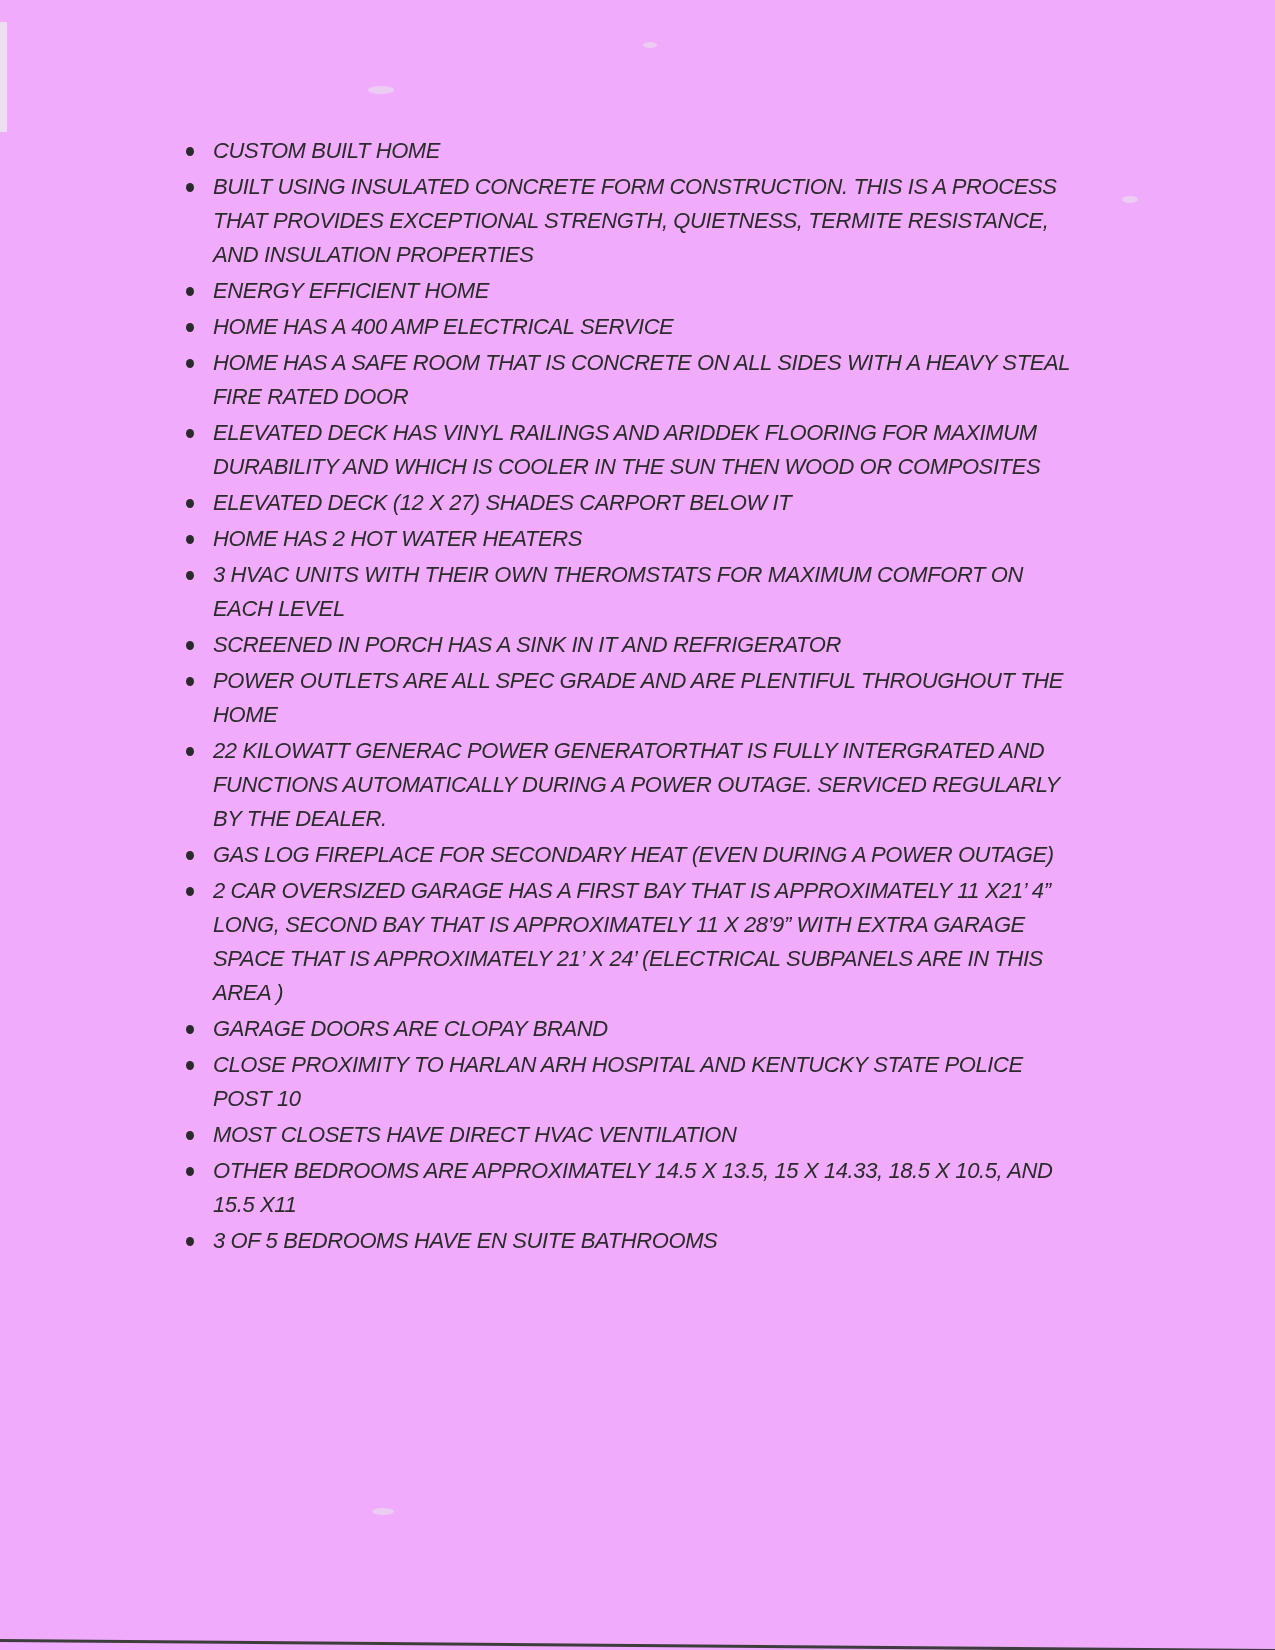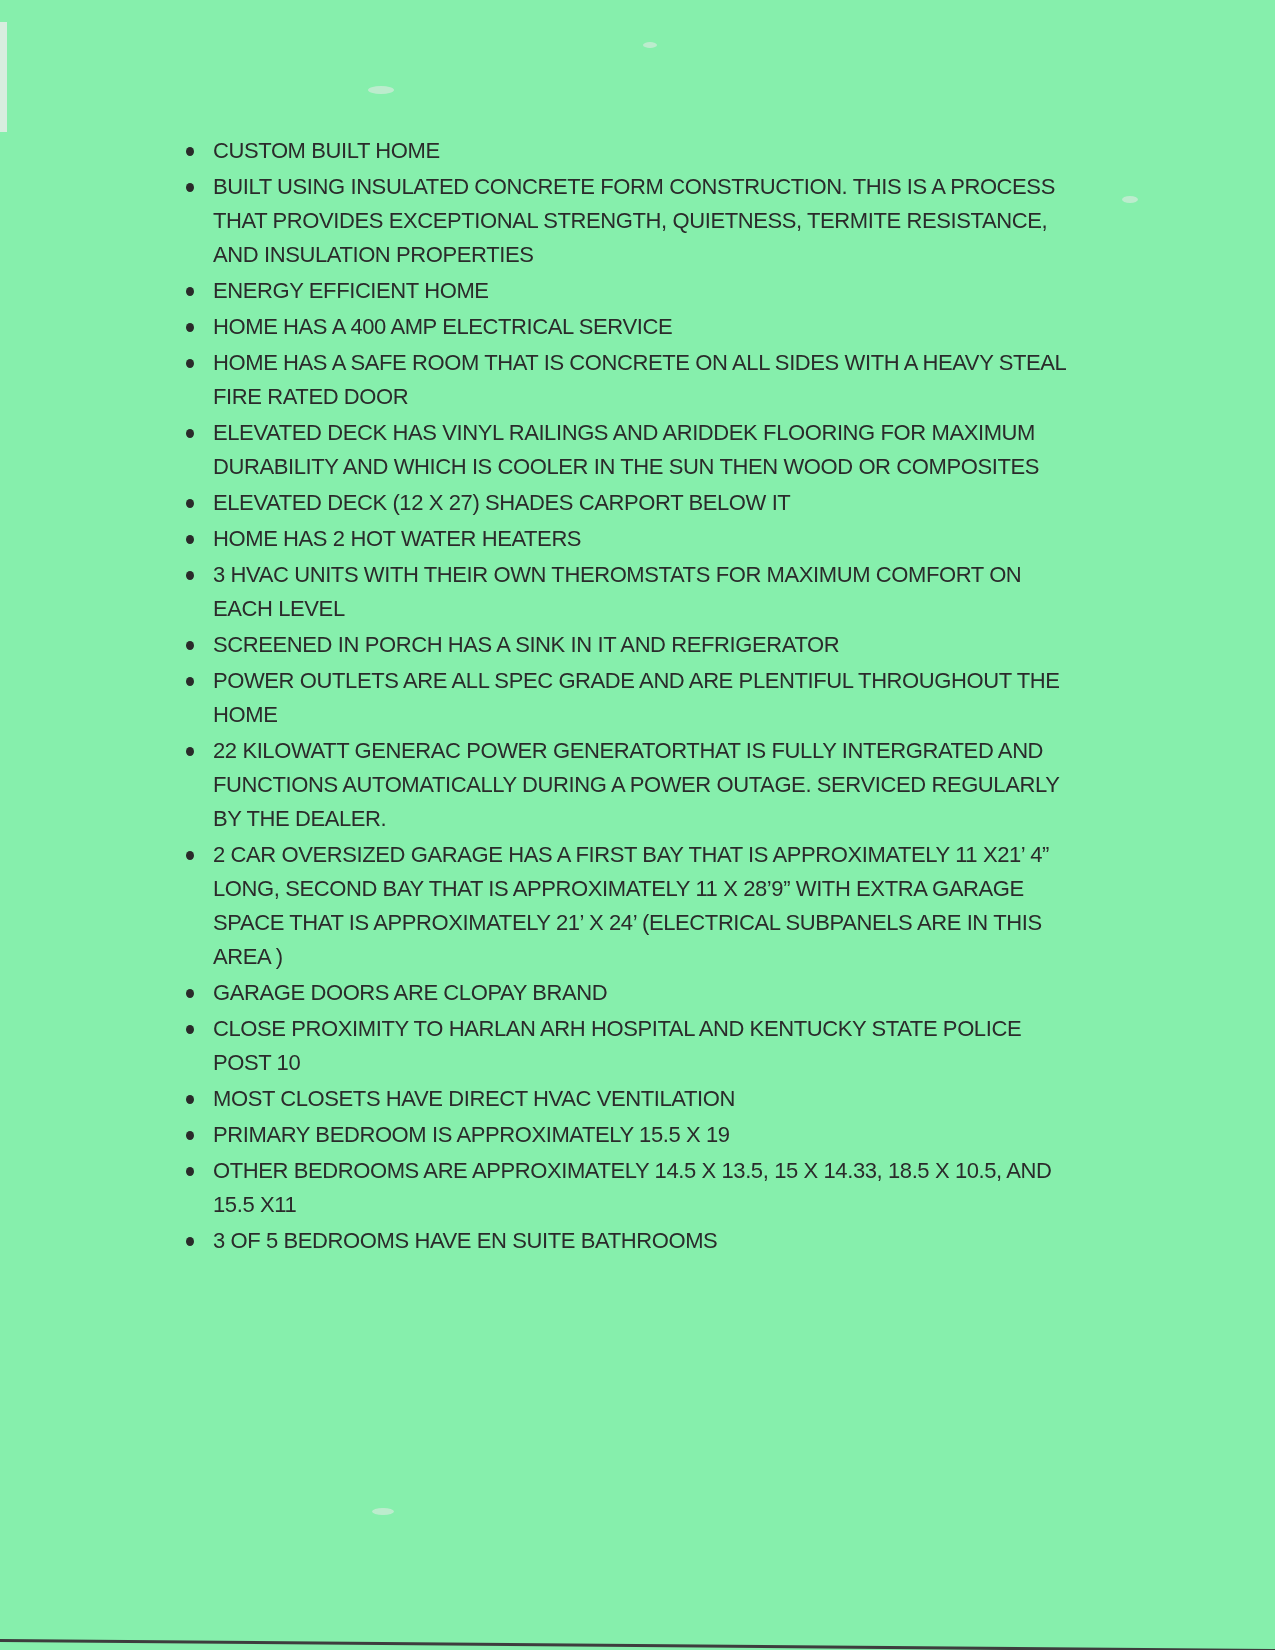--- a/index.html
+++ b/index.html
@@ -10,21 +10,22 @@
     width: 1275px;
     height: 1650px;
     background: #fdfdfd;
     position: relative;
     overflow: hidden;
     font-family: "Liberation Sans", sans-serif;
   }
   .page {
     position: absolute;
     inset: 0;
-    background: #86efac;
+    background: #f0abfc;
+    font-style: italic;
   }
   .bullet-list {
     margin: 0;
     padding: 0;
     position: absolute;
     top: 134px;
     left: 213px;
     width: 860px;
     list-style: none;
   }
@@ -96,23 +97,23 @@
       <li>ENERGY EFFICIENT HOME</li>
       <li>HOME HAS A 400 AMP ELECTRICAL SERVICE</li>
       <li>HOME HAS A SAFE ROOM THAT IS CONCRETE ON ALL SIDES WITH A HEAVY STEAL FIRE RATED DOOR</li>
       <li>ELEVATED DECK HAS VINYL RAILINGS AND ARIDDEK FLOORING FOR MAXIMUM DURABILITY AND WHICH IS COOLER IN THE SUN THEN WOOD OR COMPOSITES</li>
       <li>ELEVATED DECK (12 X 27) SHADES CARPORT BELOW IT</li>
       <li>HOME HAS 2 HOT WATER HEATERS</li>
       <li>3 HVAC UNITS WITH THEIR OWN THEROMSTATS FOR MAXIMUM COMFORT ON EACH LEVEL</li>
       <li>SCREENED IN PORCH HAS A SINK IN IT AND REFRIGERATOR</li>
       <li>POWER OUTLETS ARE ALL SPEC GRADE AND ARE PLENTIFUL THROUGHOUT THE HOME</li>
       <li>22 KILOWATT GENERAC POWER GENERATORTHAT IS FULLY INTERGRATED AND FUNCTIONS AUTOMATICALLY DURING A POWER OUTAGE. SERVICED REGULARLY BY THE DEALER.</li>
+      <li>GAS LOG FIREPLACE FOR SECONDARY HEAT (EVEN DURING A POWER OUTAGE)</li>
       <li>2 CAR OVERSIZED GARAGE HAS A FIRST BAY THAT IS APPROXIMATELY 11 X21’ 4” LONG, SECOND BAY THAT IS APPROXIMATELY 11 X 28’9” WITH EXTRA GARAGE SPACE THAT IS APPROXIMATELY 21’ X 24’ (ELECTRICAL SUBPANELS ARE IN THIS AREA )</li>
       <li>GARAGE DOORS ARE CLOPAY BRAND</li>
       <li>CLOSE PROXIMITY TO HARLAN ARH HOSPITAL AND KENTUCKY STATE POLICE POST 10</li>
       <li>MOST CLOSETS HAVE DIRECT HVAC VENTILATION</li>
-      <li>PRIMARY BEDROOM IS APPROXIMATELY 15.5 X 19</li>
       <li>OTHER BEDROOMS ARE APPROXIMATELY 14.5 X 13.5, 15 X 14.33, 18.5 X 10.5, AND 15.5 X11</li>
       <li>3 OF 5 BEDROOMS HAVE EN SUITE BATHROOMS</li>
     </ul>
 
   <div class="scan-line"></div>
 </div>
 
 </body></html>

